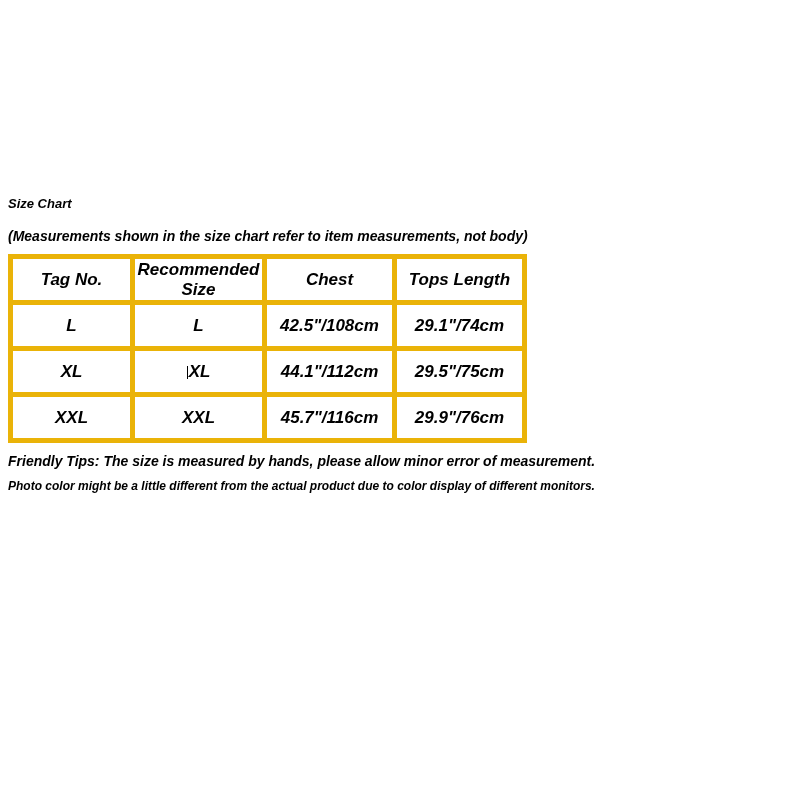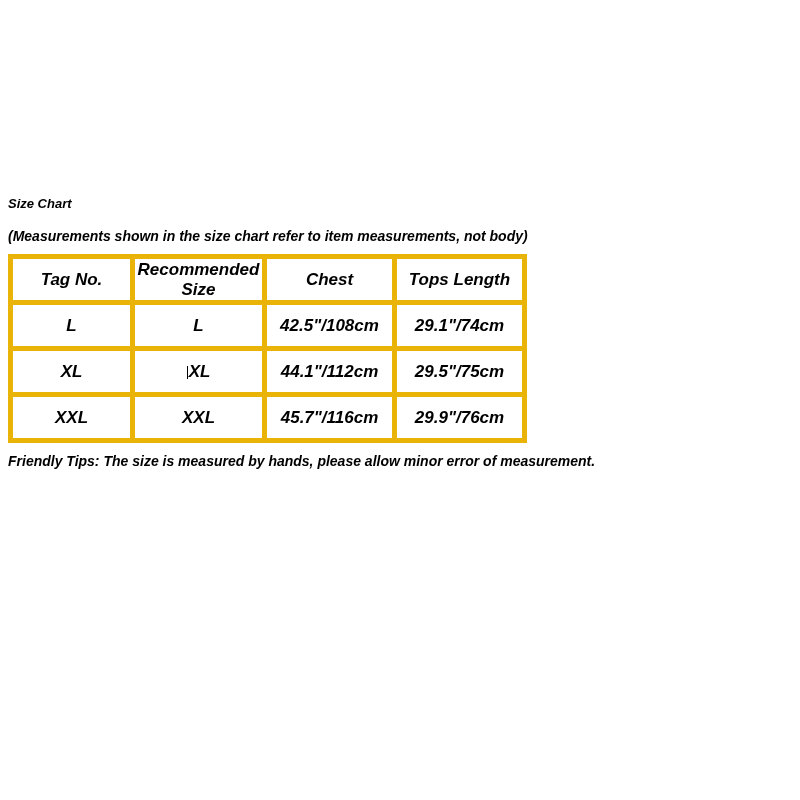--- a/index.html
+++ b/index.html
@@ -123,14 +123,15 @@
         <td>XXL</td>
         <td>XXL</td>
         <td>45.7"/116cm</td>
         <td>29.9"/76cm</td>
       </tr>
     </tbody>
   </table>
 
   <p class="tips">Friendly Tips: The size is measured by hands, please allow minor error of measurement.</p>
 
+  <p class="tips2">Photo color might be a little different from the actual product due to color display of different monitors.</p>
 
 </div>
 
 </body></html>

